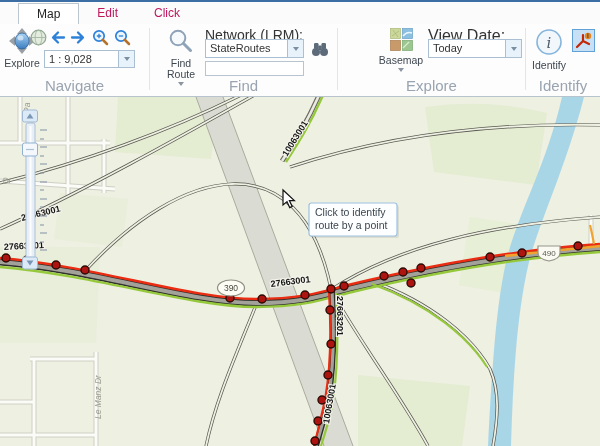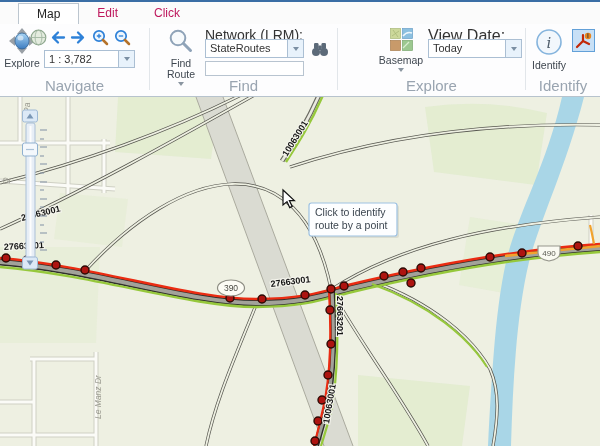--- a/index.html
+++ b/index.html
@@ -92,21 +92,21 @@
         </svg>
       </div>
       <div class="iconbtn" style="left:113px;top:4px">
         <svg width="17" height="17">
           <circle cx="7" cy="7" r="5.2" fill="#eef6fd" stroke="#2e81d8" stroke-width="1.7"></circle>
           <path d="M4.8 7 H9.2" stroke="#2e81d8" stroke-width="1.3"></path>
           <path d="M11 11 L15 15" stroke="#b5722a" stroke-width="2.5" stroke-linecap="round"></path>
         </svg>
       </div>
       <div class="combo" style="left:44px;top:26px;width:89px;height:16px">
-        <span class="val">1 : 3,782</span>
+        <span class="val">1 : 9,028</span>
         <span class="dd">
             <i class="tri"></i>
           </span>
       </div>
       <div class="grplabel">Navigate</div>
     </div>
 
     <div class="group" style="left:150px;width:187px">
       <div style="position:absolute;left:8px;top:4px;width:46px;text-align:center">
         <svg width="26" height="26">

